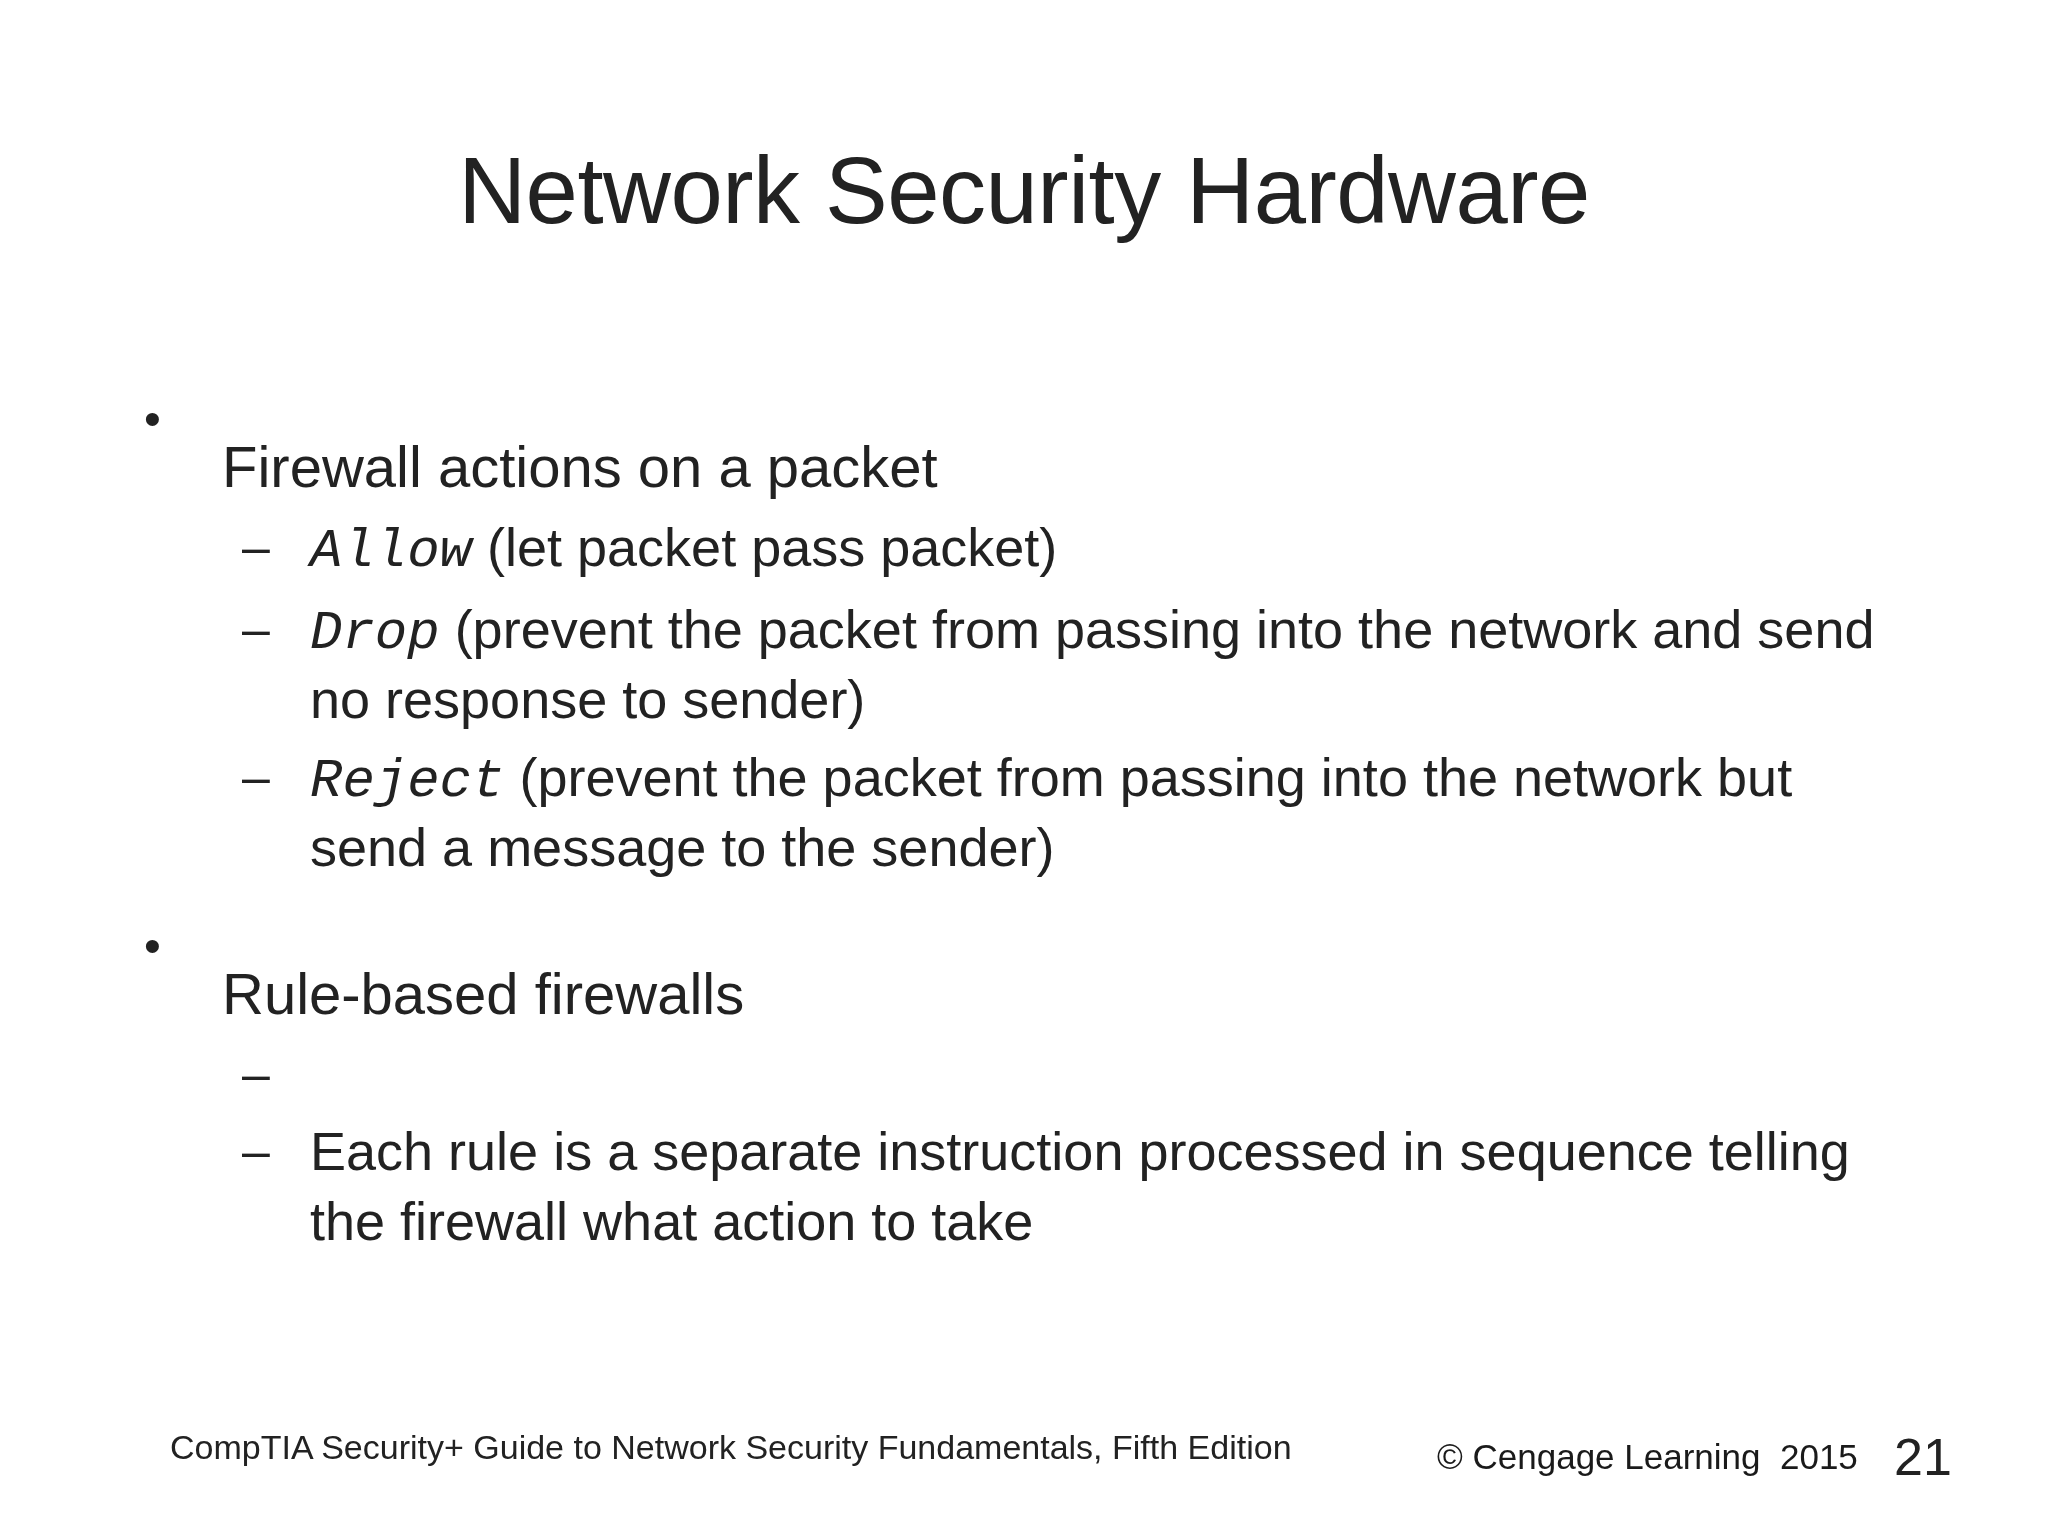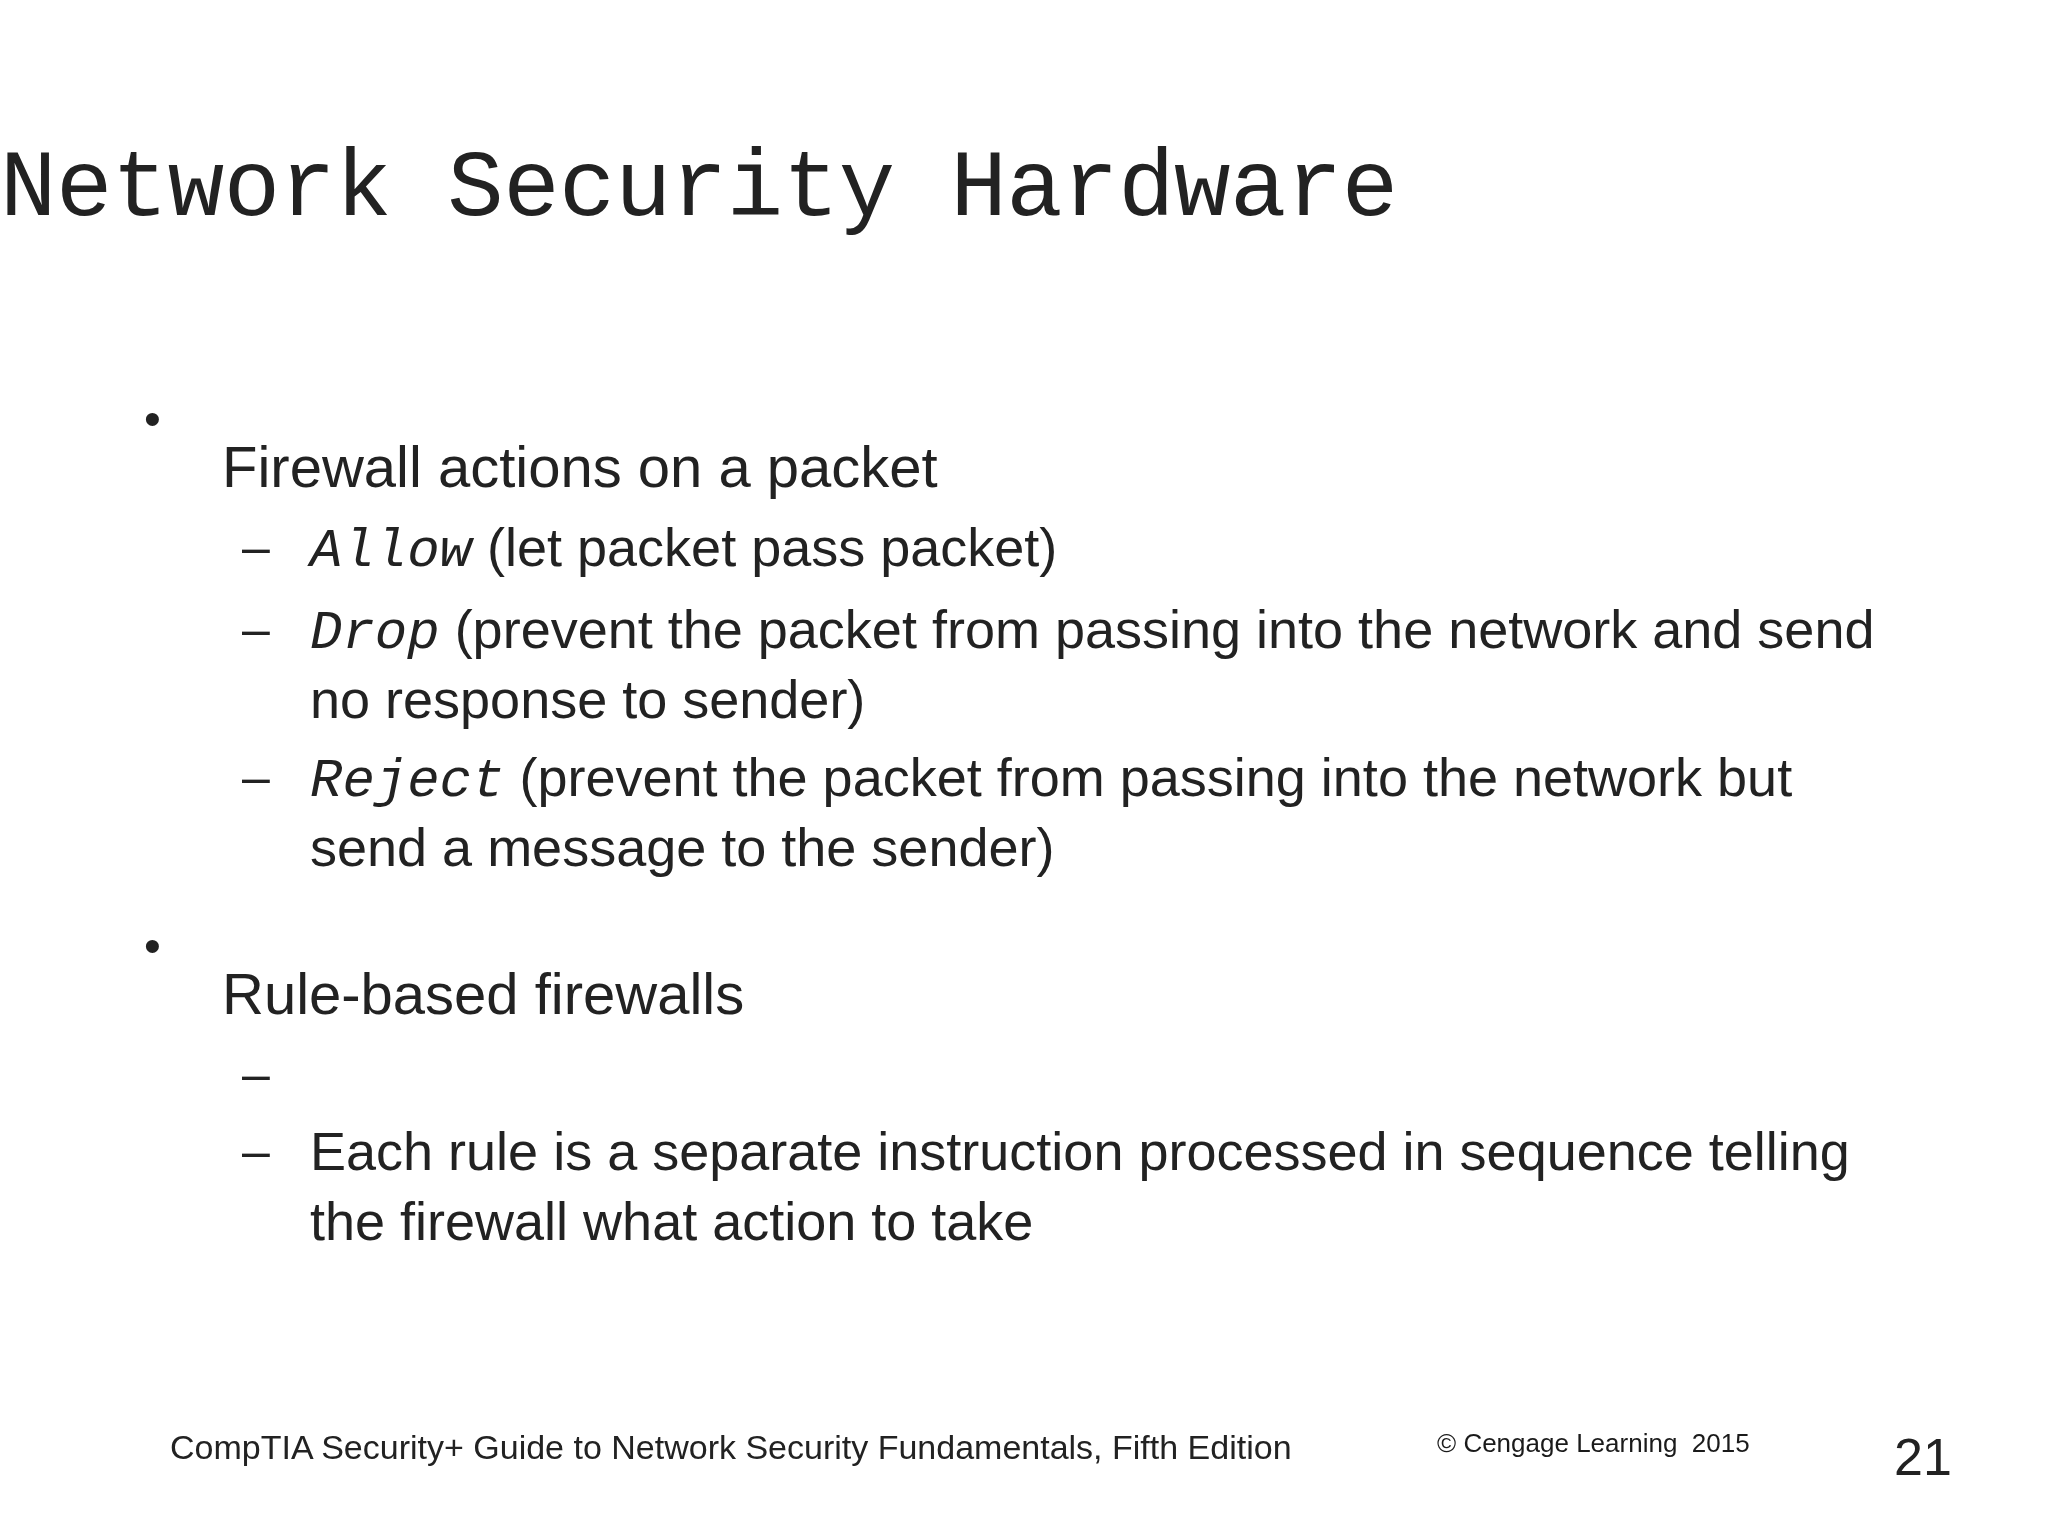--- a/index.html
+++ b/index.html
@@ -21,26 +21,26 @@
     inset: 0;
     background: #ffffff;
   }
 
   
   .slide-title {
     position: absolute;
     left: 0;
     right: 0;
     top: 140px;
+    text-align: center;
     font-size: 94px;
     line-height: 1.08;
     font-weight: 400;
     color: #222222;
     letter-spacing: -0.5px;
-    font-family: Liberation Mono, monospace;
   }
 
   
   .body-content {
     position: absolute;
     left: 130px;
     top: 386px;
     width: 1790px;
   }
 
@@ -108,22 +108,22 @@
     left: 138px;
     top: 6px;
     width: 1230px;
     font-size: 34px;
     line-height: 1.28;
     color: #222222;
   }
   .footer-copyright {
     position: absolute;
     left: 1405px;
-    top: 8px;
-    font-size: 26px;
+    top: 16px;
+    font-size: 35px;
     line-height: 1.2;
     color: #1a1a1a;
     white-space: pre;
   }
   .footer-pagenum {
     position: absolute;
     left: 1862px;
     top: 6px;
     font-size: 52px;
     line-height: 1.2;

